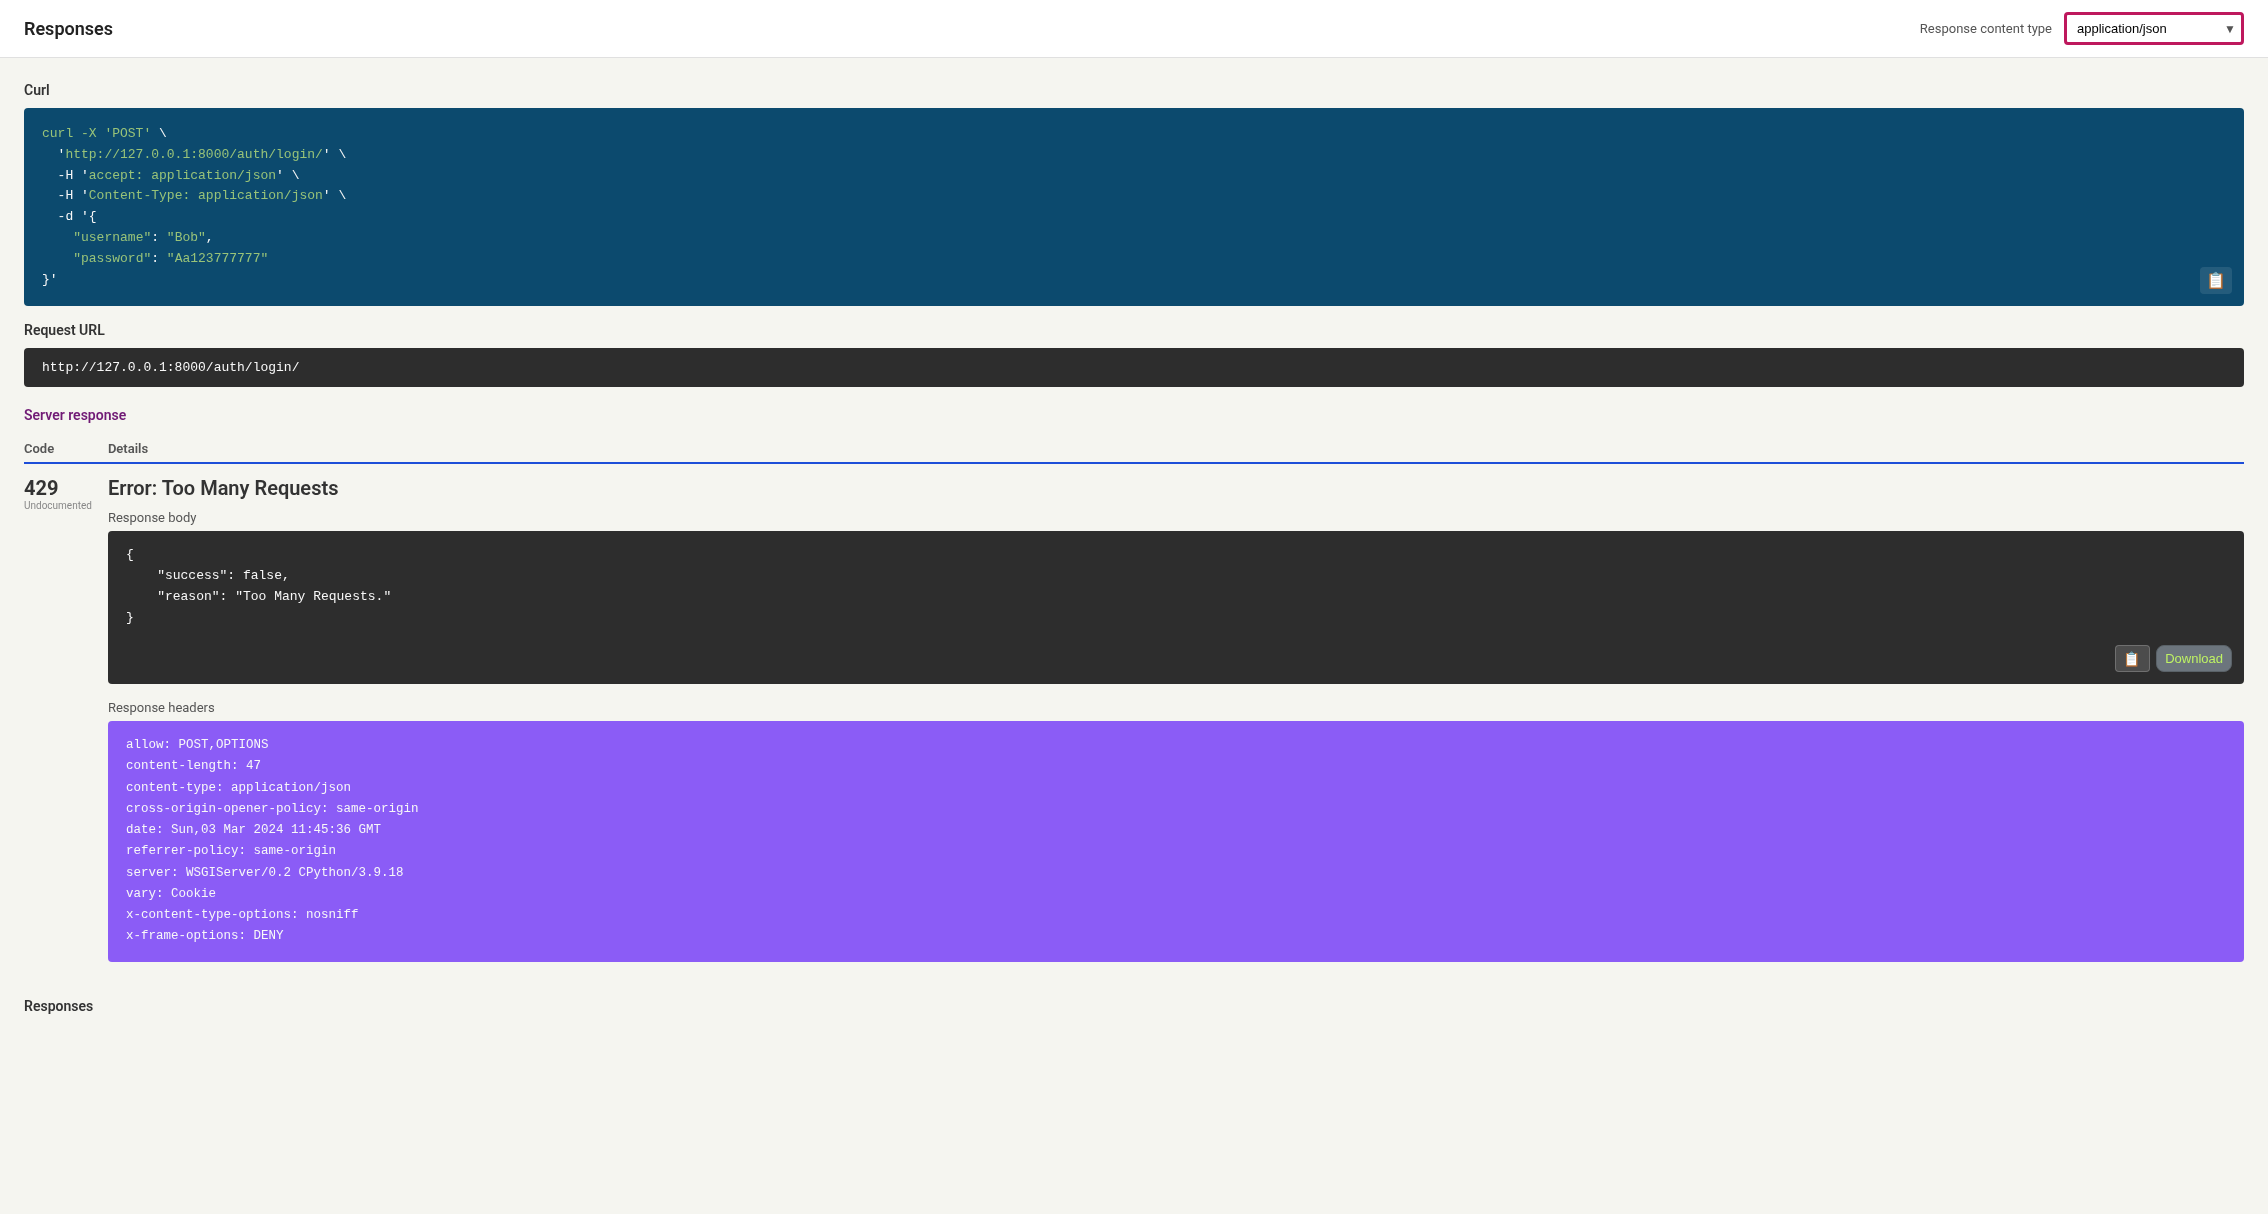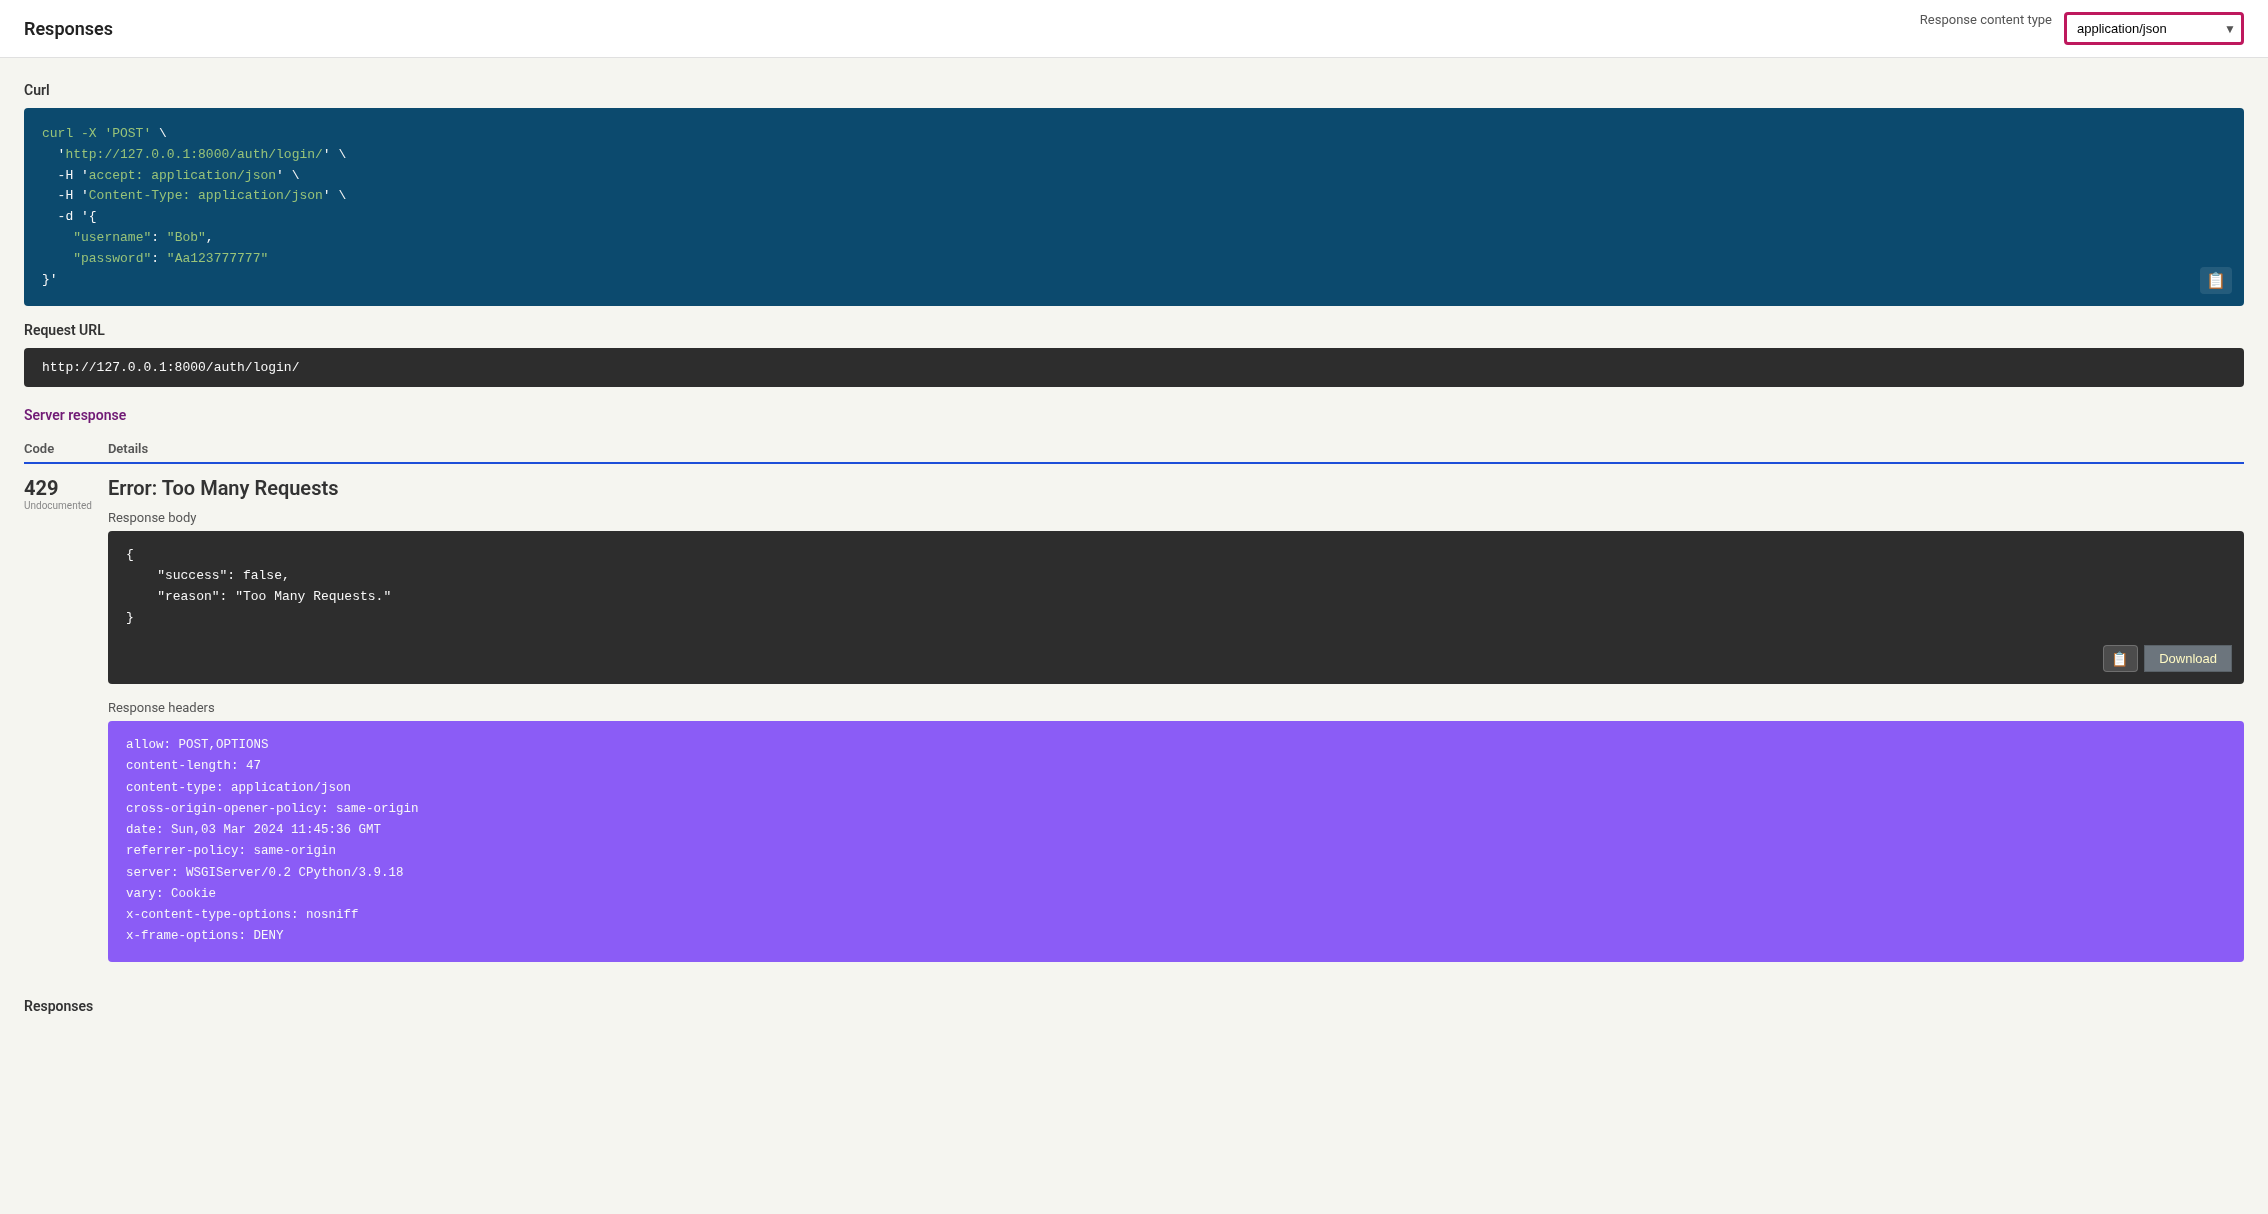--- a/index.html
+++ b/index.html
@@ -17,20 +17,21 @@
       align-items: center;
       justify-content: space-between;
     }
     .top-bar-title {
       font-size: 18px;
       font-weight: 600;
       color: #222;
     }
     .content-type-wrapper {
       display: flex;
+      align-items: center;
       gap: 12px;
     }
     .content-type-label {
       font-size: 13px;
       color: #555;
     }
     .content-type-select {
       border: 3px solid #be185d;
       border-radius: 4px;
       padding: 6px 30px 6px 10px;
@@ -170,24 +171,24 @@
       border: 1px solid rgba(255,255,255,0.2);
       border-radius: 4px;
       color: #ccc;
       cursor: pointer;
       padding: 4px 8px;
       font-size: 14px;
     }
     .btn-download {
       background: #6c757d;
       border: 1px solid #5a6268;
-      border-radius: 0;
-      color: #fef9c3;
-      cursor: pointer;
-      padding: 5px 14px;
+      border-radius: 8px;
+      color: #bef264;
+      cursor: pointer;
+      padding: 5px 8px;
       font-size: 13px;
       font-weight: 500;
     }
     .response-headers-block {
       background: #8b5cf6;
       border-radius: 4px;
       padding: 14px 18px;
       font-family: 'Courier New', Courier, monospace;
       font-size: 12.5px;
       color: #f8f8f8;

